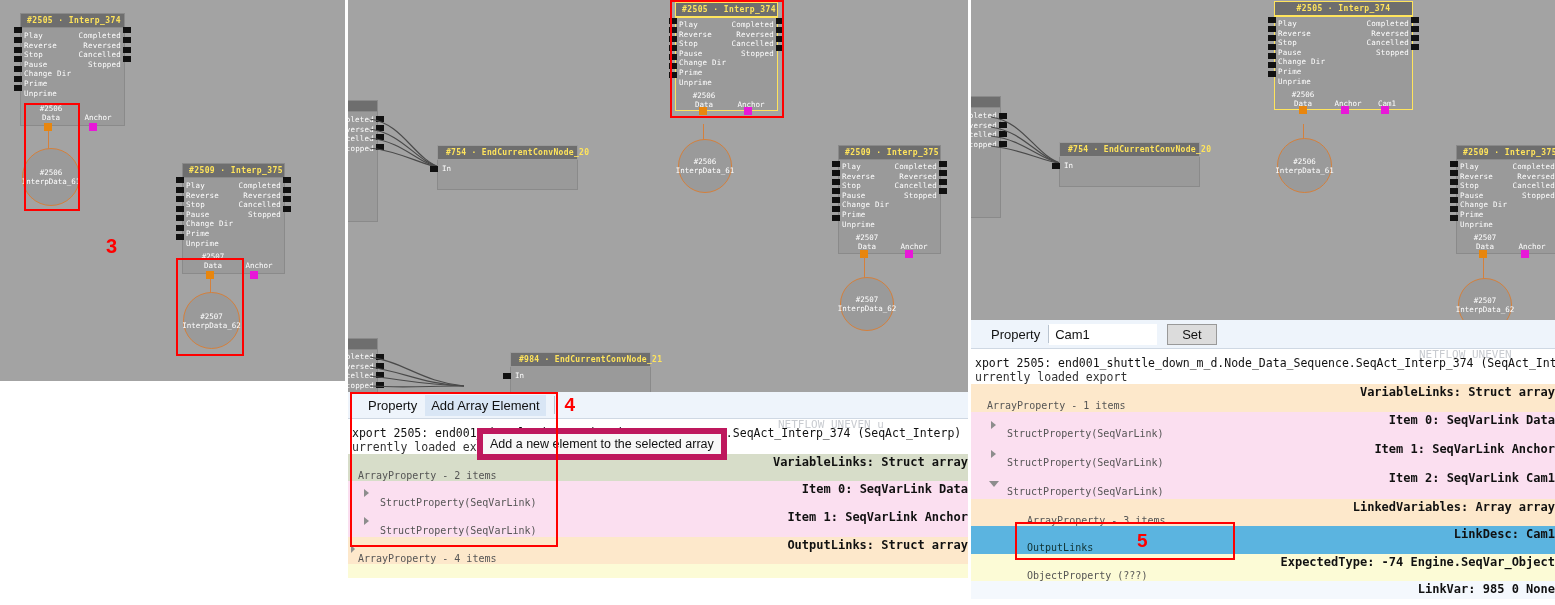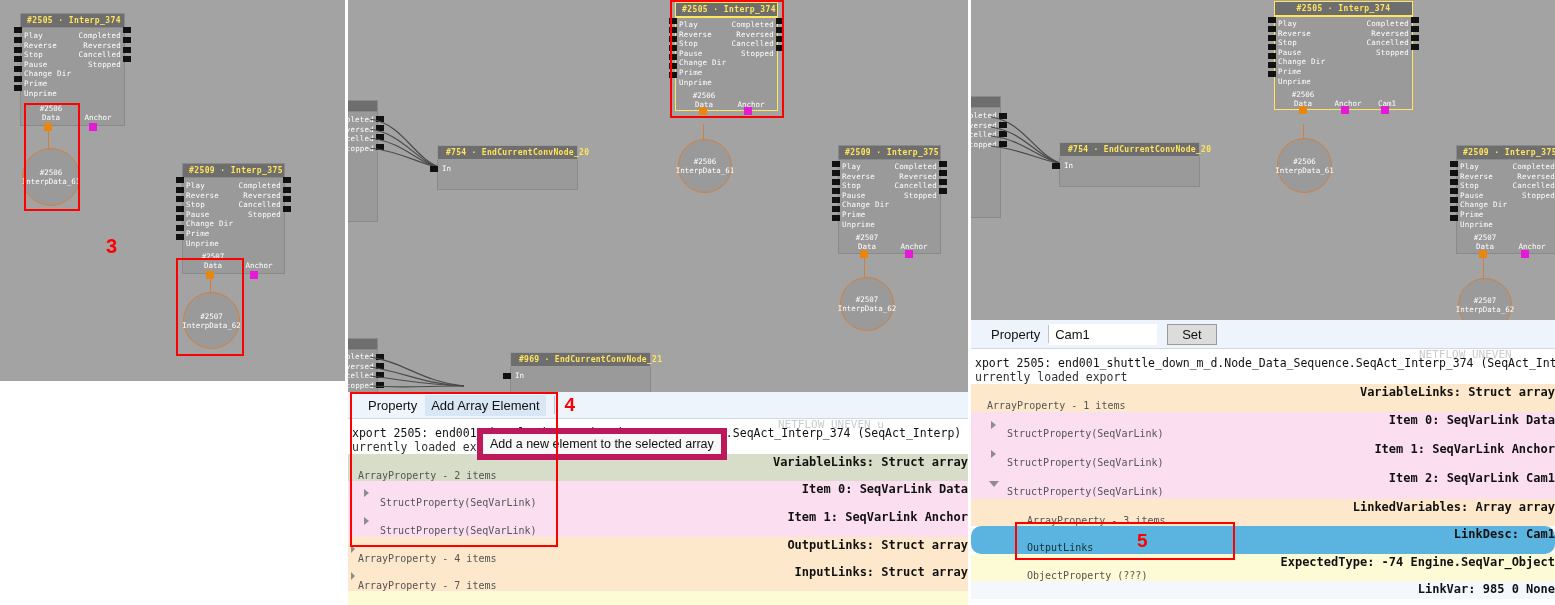--- a/index.html
+++ b/index.html
@@ -325,21 +325,21 @@
       <div class="sock" style="left:88px;top:34px;"></div>
       <div class="sock" style="left:88px;top:44px;"></div>
     </div>
     <svg style="position:absolute;left:16px;top:348px;width:130px;height:50px;">
       <path d="M6,9 C40,14 58,34 100,38" stroke="#4a4a4a" stroke-width="1.2" fill="none"></path>
       <path d="M6,19 C40,24 60,36 100,38" stroke="#4a4a4a" stroke-width="1.2" fill="none"></path>
       <path d="M6,28 C40,32 62,37 100,38" stroke="#4a4a4a" stroke-width="1.2" fill="none"></path>
       <path d="M6,38 C40,40 64,38 100,38" stroke="#4a4a4a" stroke-width="1.2" fill="none"></path>
     </svg>
     <div class="exec-node" style="left:162px;top:352px;width:141px;">
-      <div class="exec-title">#969 · EndCurrentConvNode_21</div>
+      <div class="exec-title">#984 · EndCurrentConvNode_21</div>
       <div class="exec-body" style="height:30px;">
         <div class="exec-in">In</div>
       </div>
       <div class="sock" style="left:-7px;top:21px;"></div>
     </div>
   </div>
 
   <div class="prop-panel" style="left:348px;top:392px;width:620px;height:213px;">
     <div class="prop-toolbar">
       <span class="lab">Property</span>
@@ -364,25 +364,20 @@
       </div>
       <div class="row pink" style="height:28px;">
         <div class="tri" style="left:16px;top:8px;"></div>
         <div class="k" style="margin-left:30px;">Item 1: SeqVarLink Anchor</div>
         <div class="sub" style="margin-left:32px;">StructProperty(SeqVarLink)</div>
       </div>
       <div class="row orange" style="height:27px;">
         <div class="tri" style="left:3px;top:8px;border-left-width:4px;"></div>
         <div class="k" style="margin-left:8px;">OutputLinks: Struct array</div>
         <div class="sub" style="margin-left:10px;">ArrayProperty - 4 items</div>
-      </div>
-      <div class="row orange" style="height:27px;">
-        <div class="tri" style="left:3px;top:8px;border-left-width:4px;"></div>
-        <div class="k" style="margin-left:8px;">InputLinks: Struct array</div>
-        <div class="sub" style="margin-left:10px;">ArrayProperty - 7 items</div>
       </div>
       <div class="row cream" style="height:14px;"></div>
     </div>
 
     <div class="tooltip" style="left:129px;top:36px;">Add a new element to the selected array</div>
 
     <div class="redbox" style="left:2px;top:0px;width:208px;height:155px;"></div>
   </div>
 
   <div class="graph" style="left:971px;top:0;width:584px;height:320px;">
@@ -533,21 +528,21 @@
       </div>
       <div class="row pink" style="height:29px;">
         <div class="tri open" style="left:18px;top:11px;"></div>
         <div class="k" style="margin-left:34px;">Item 2: SeqVarLink Cam1</div>
         <div class="sub" style="margin-left:36px;">StructProperty(SeqVarLink)</div>
       </div>
       <div class="row orange" style="height:27px;">
         <div class="k" style="margin-left:54px;">LinkedVariables: Array array</div>
         <div class="sub" style="margin-left:56px;">ArrayProperty - 3 items</div>
       </div>
-      <div class="row blue" style="height:28px;border-radius:10px;">
+      <div class="row blue" style="height:28px;">
         <div class="k" style="margin-left:54px;">LinkDesc: Cam1</div>
         <div class="sub" style="margin-left:56px;color:#133;">OutputLinks</div>
       </div>
       <div class="row cream" style="height:27px;">
         <div class="k" style="margin-left:54px;">ExpectedType: -74 Engine.SeqVar_Object</div>
         <div class="sub" style="margin-left:56px;">ObjectProperty (???)</div>
       </div>
       <div class="row white" style="height:18px;">
         <div class="k" style="margin-left:54px;">LinkVar: 985 0 None</div>
       </div>

